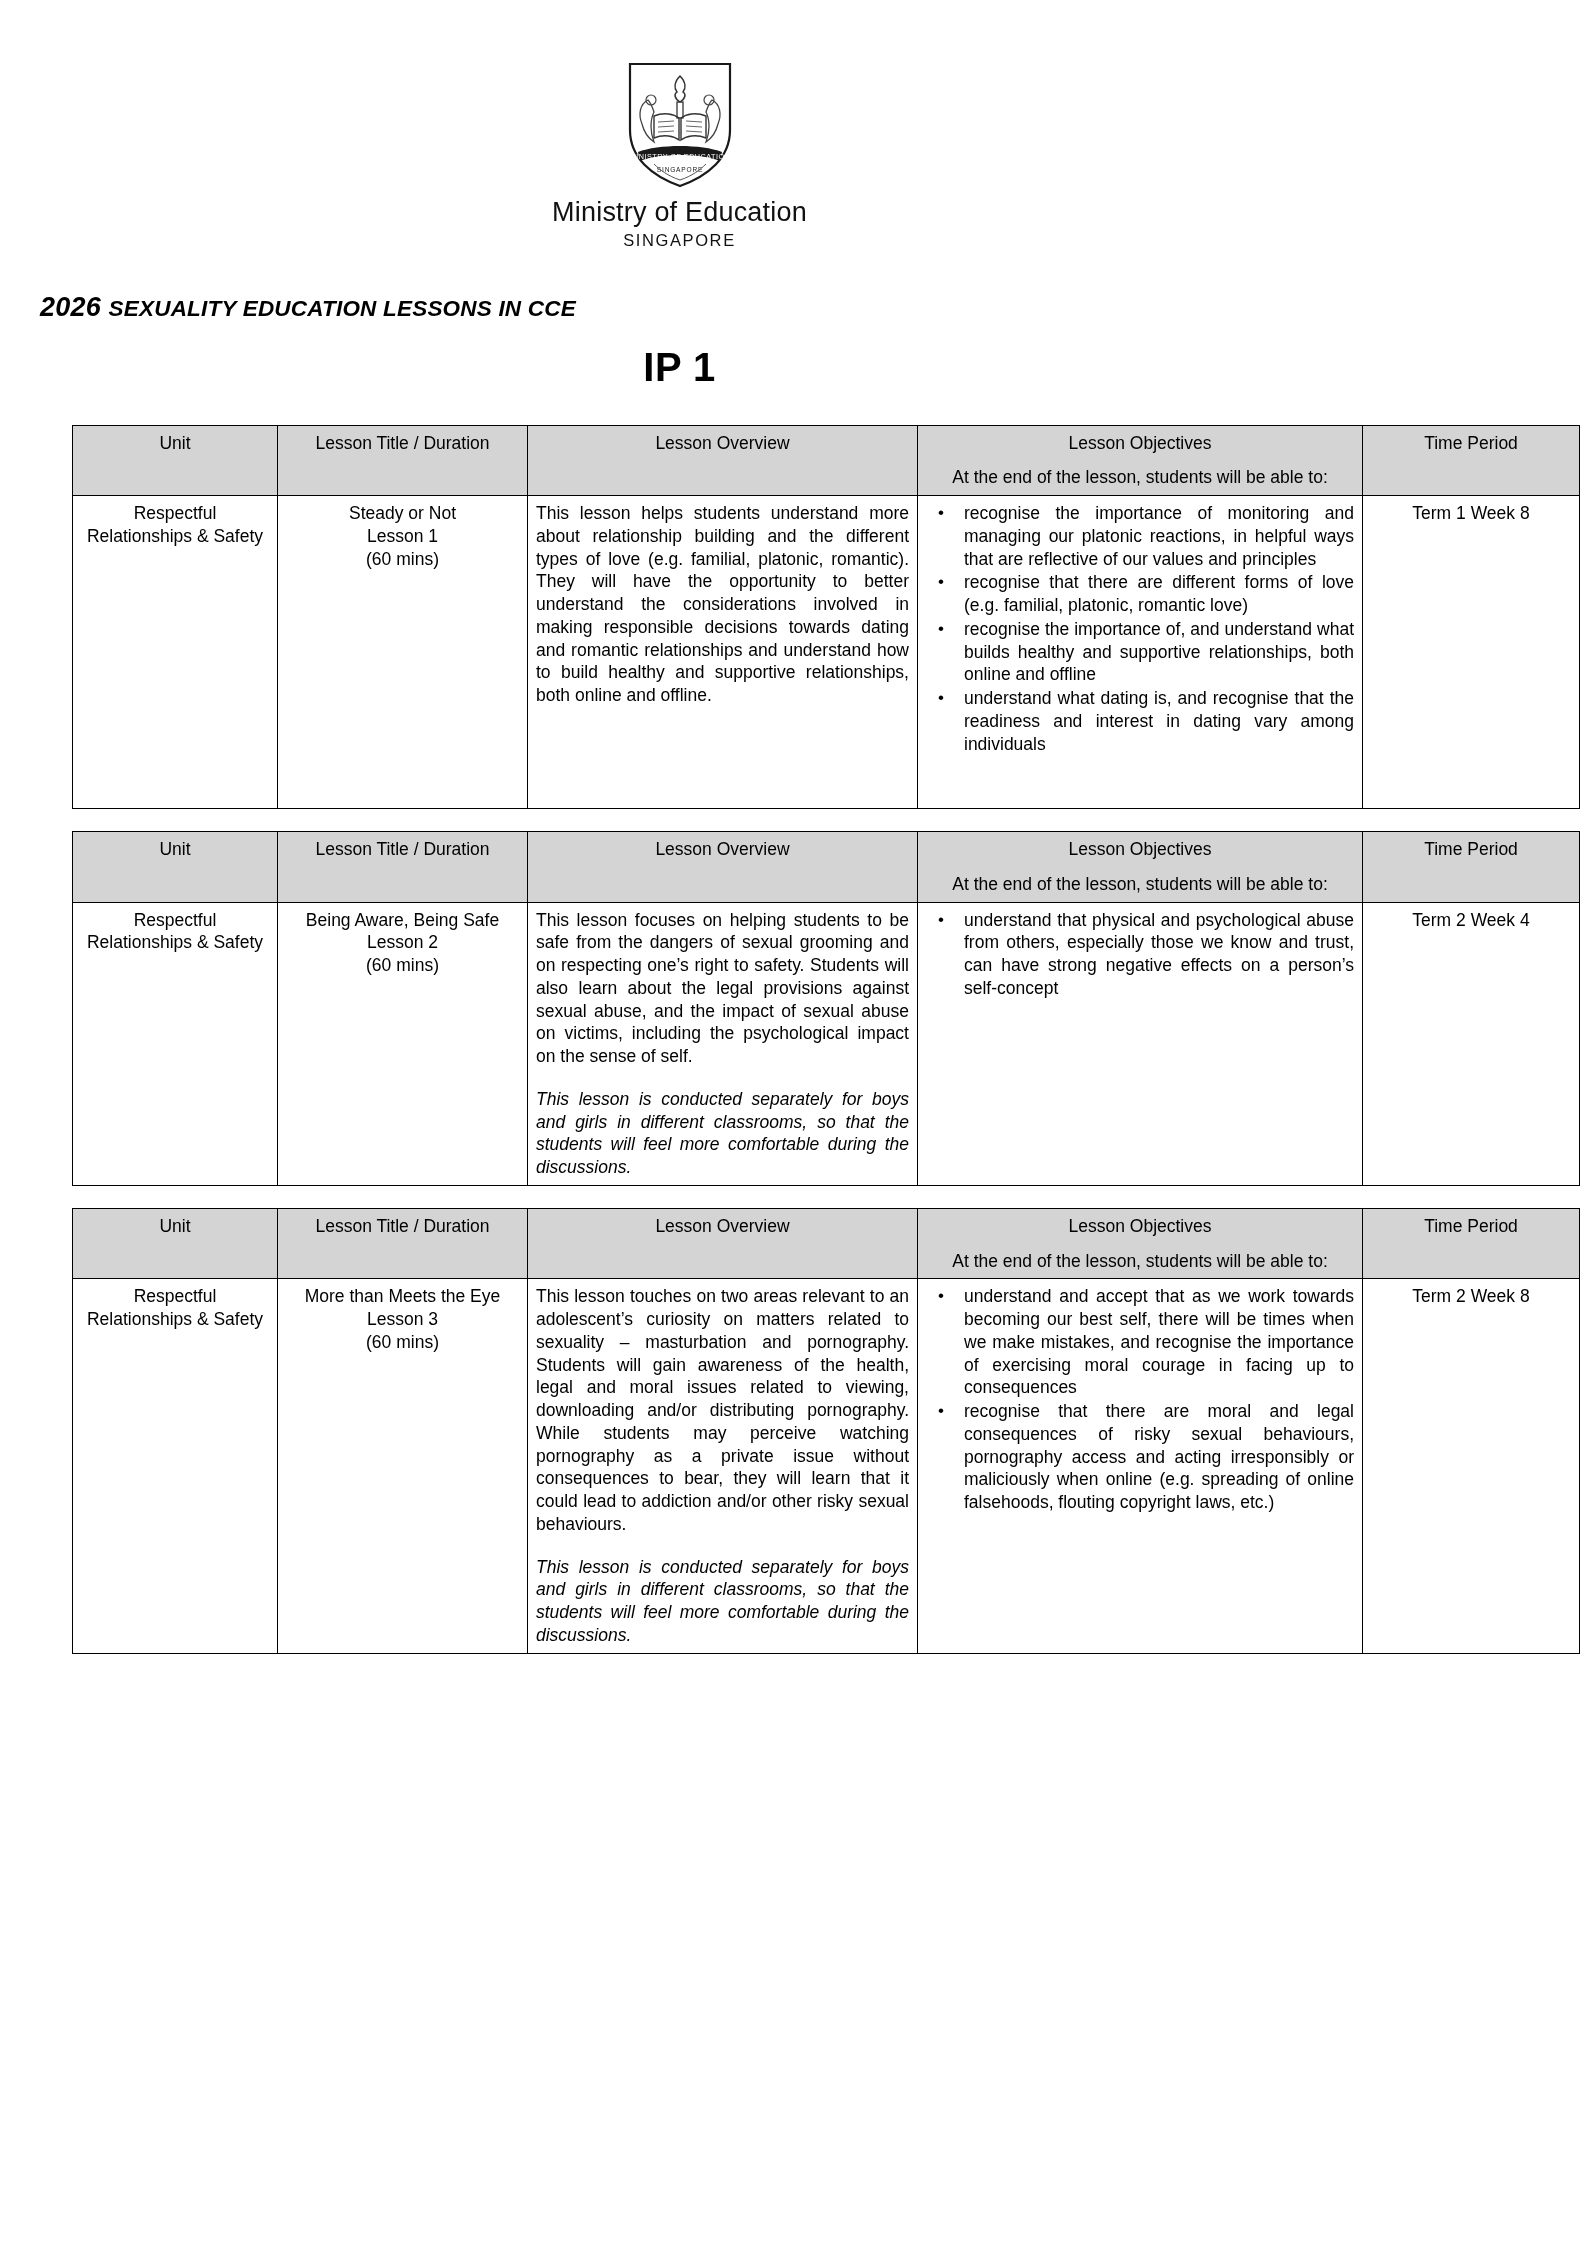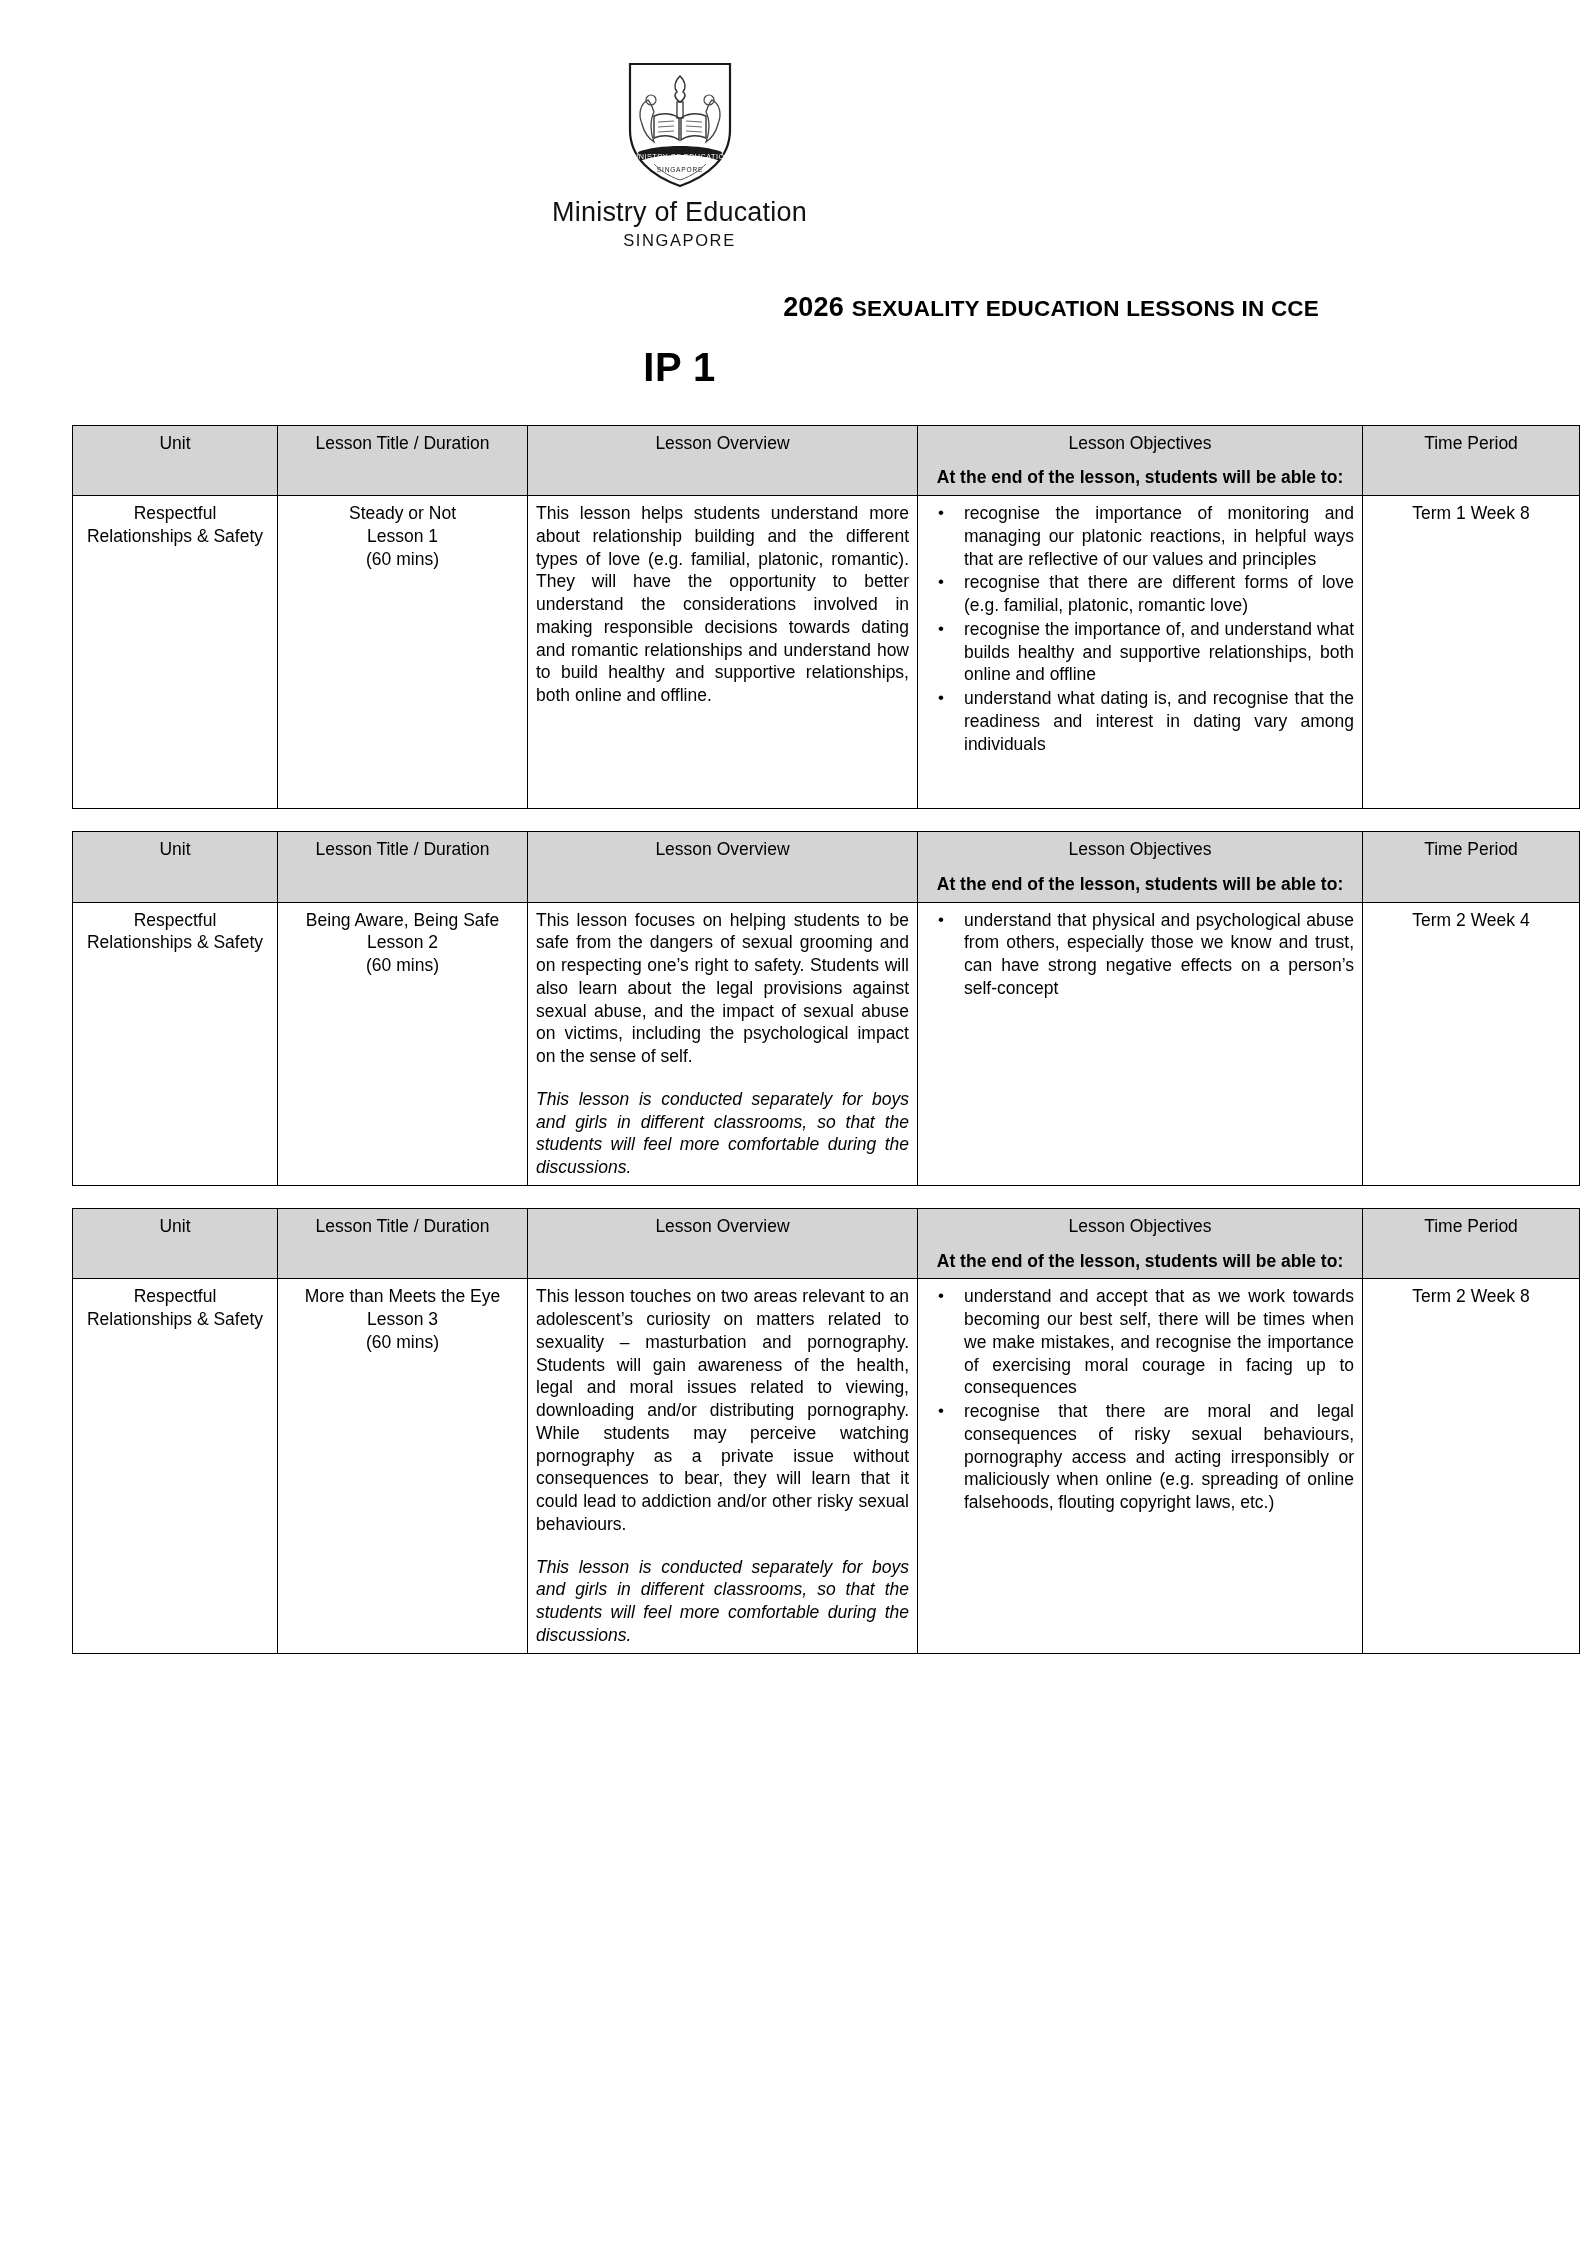--- a/index.html
+++ b/index.html
@@ -44,25 +44,26 @@
   }
   .moe-country {
     font-size: 16.5px;
     letter-spacing: 1.6px;
     margin-top: 3px;
     color: #111;
   }
 
   
   .doc-title {
-    text-align: right;
+    text-align: left;
     font-weight: bold;
     font-size: 27px;
     margin-top: 42px;
     letter-spacing: 0.2px;
+    font-style: italic;
   }
   .doc-title .sc {
     font-size: 22.5px;
   }
   .doc-subtitle {
     text-align: center;
     font-weight: bold;
     font-size: 40px;
     margin-top: 22px;
     letter-spacing: 0.5px;
@@ -97,21 +98,21 @@
 
   thead th {
     background: #d4d4d4;
     text-align: center;
     font-weight: bold;
     vertical-align: top;
     padding-top: 9px;
     padding-bottom: 12px;
   }
   thead th .hdr-sub {
-    font-weight: bold;
+    font-weight: normal;
     display: block;
     margin-top: 12px;
     line-height: 1.3;
   }
 
   td.unit-cell {
     text-align: center;
     vertical-align: middle;
   }
   td.title-cell {

